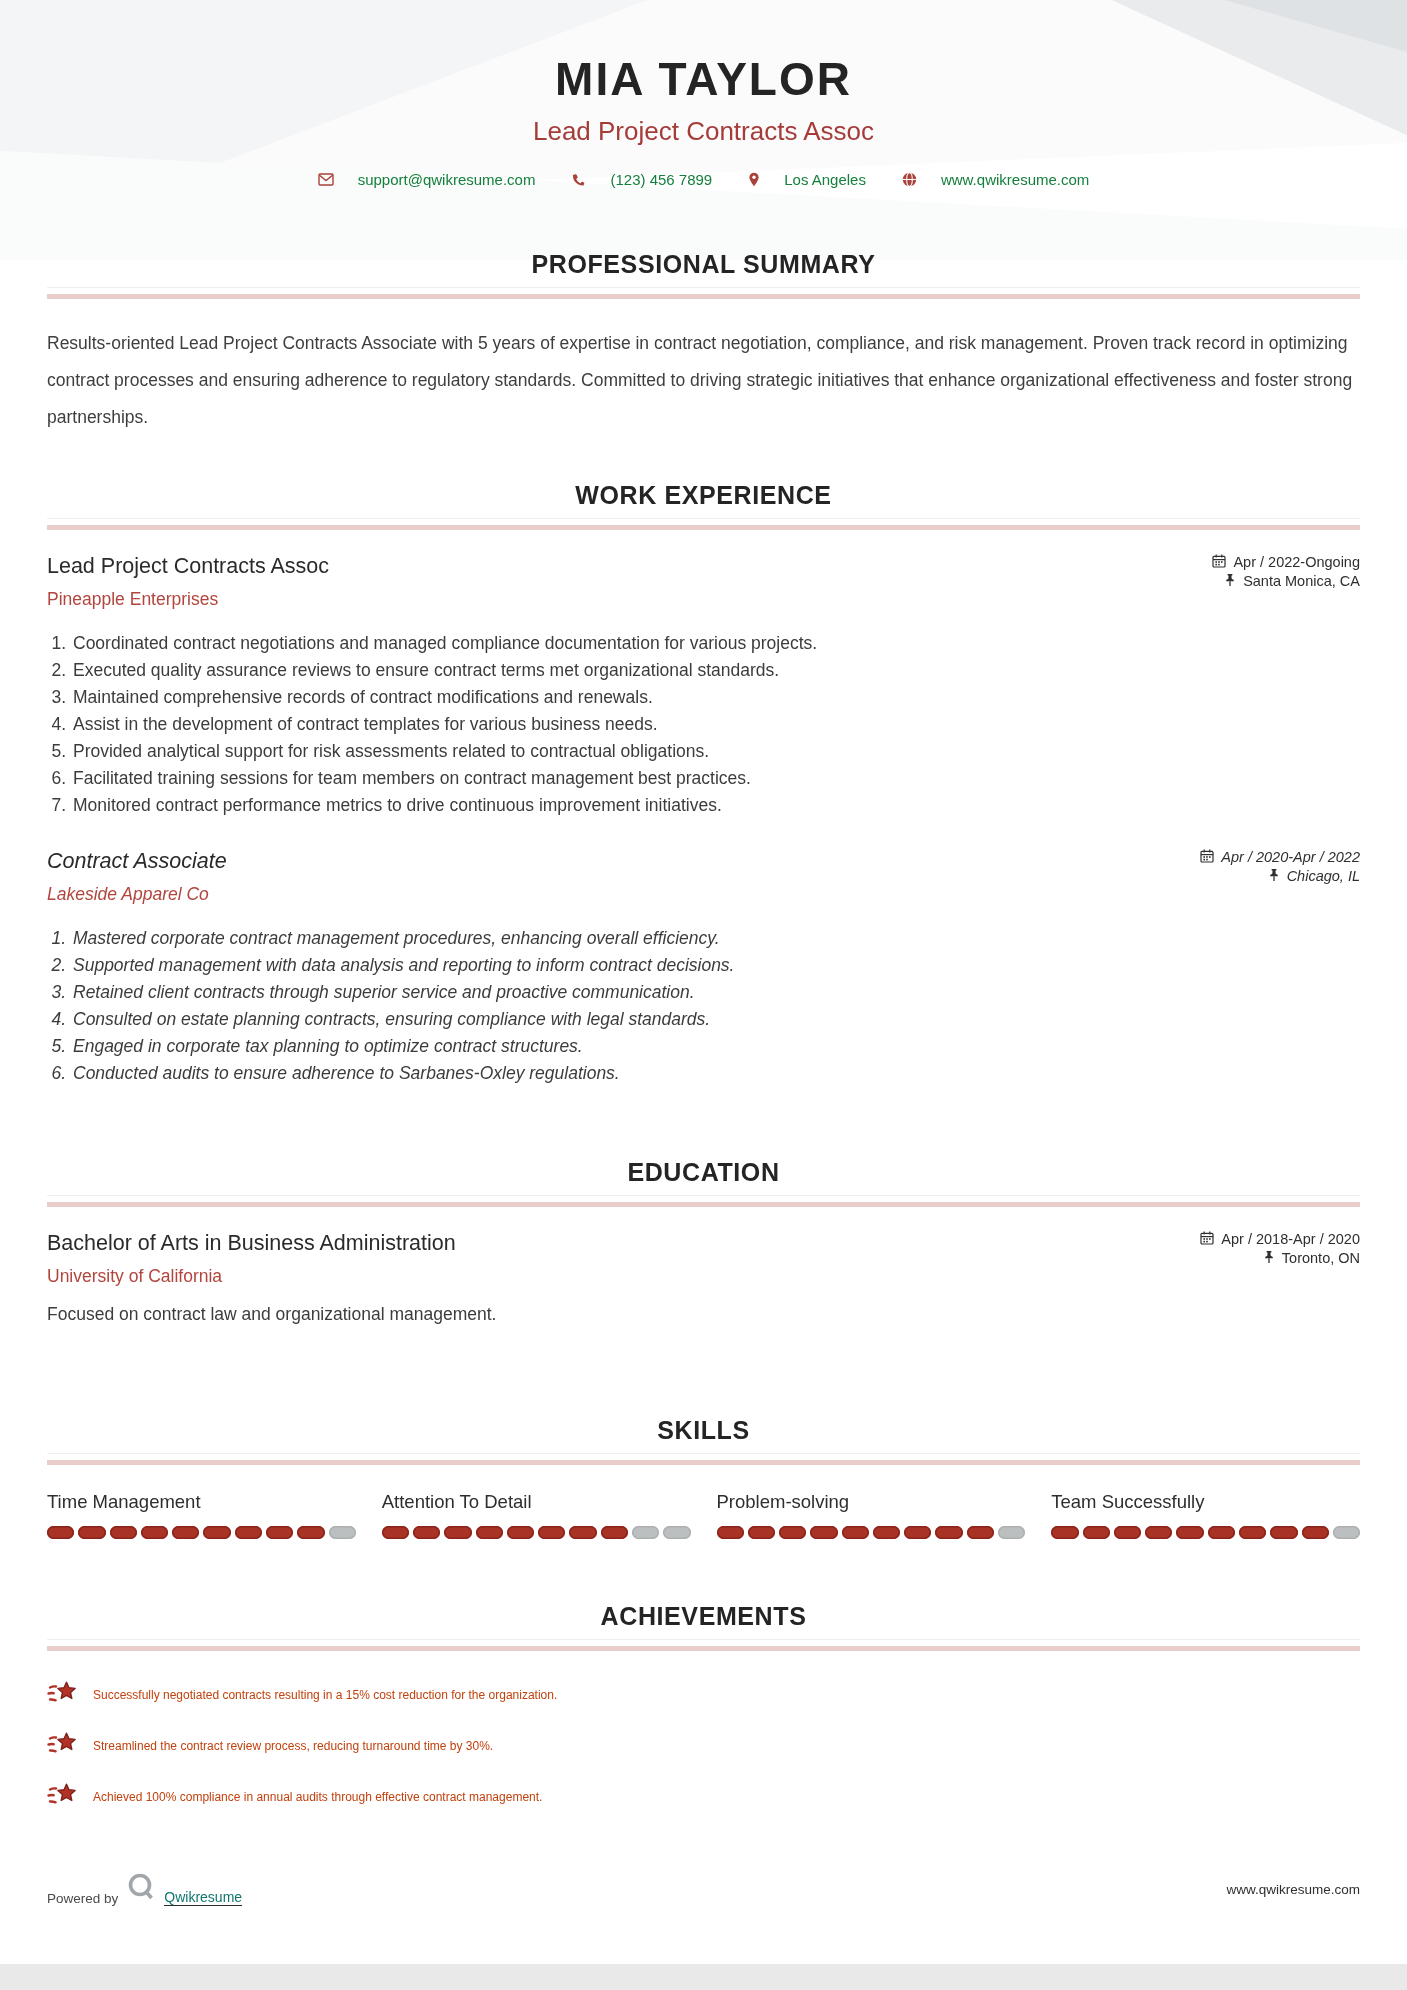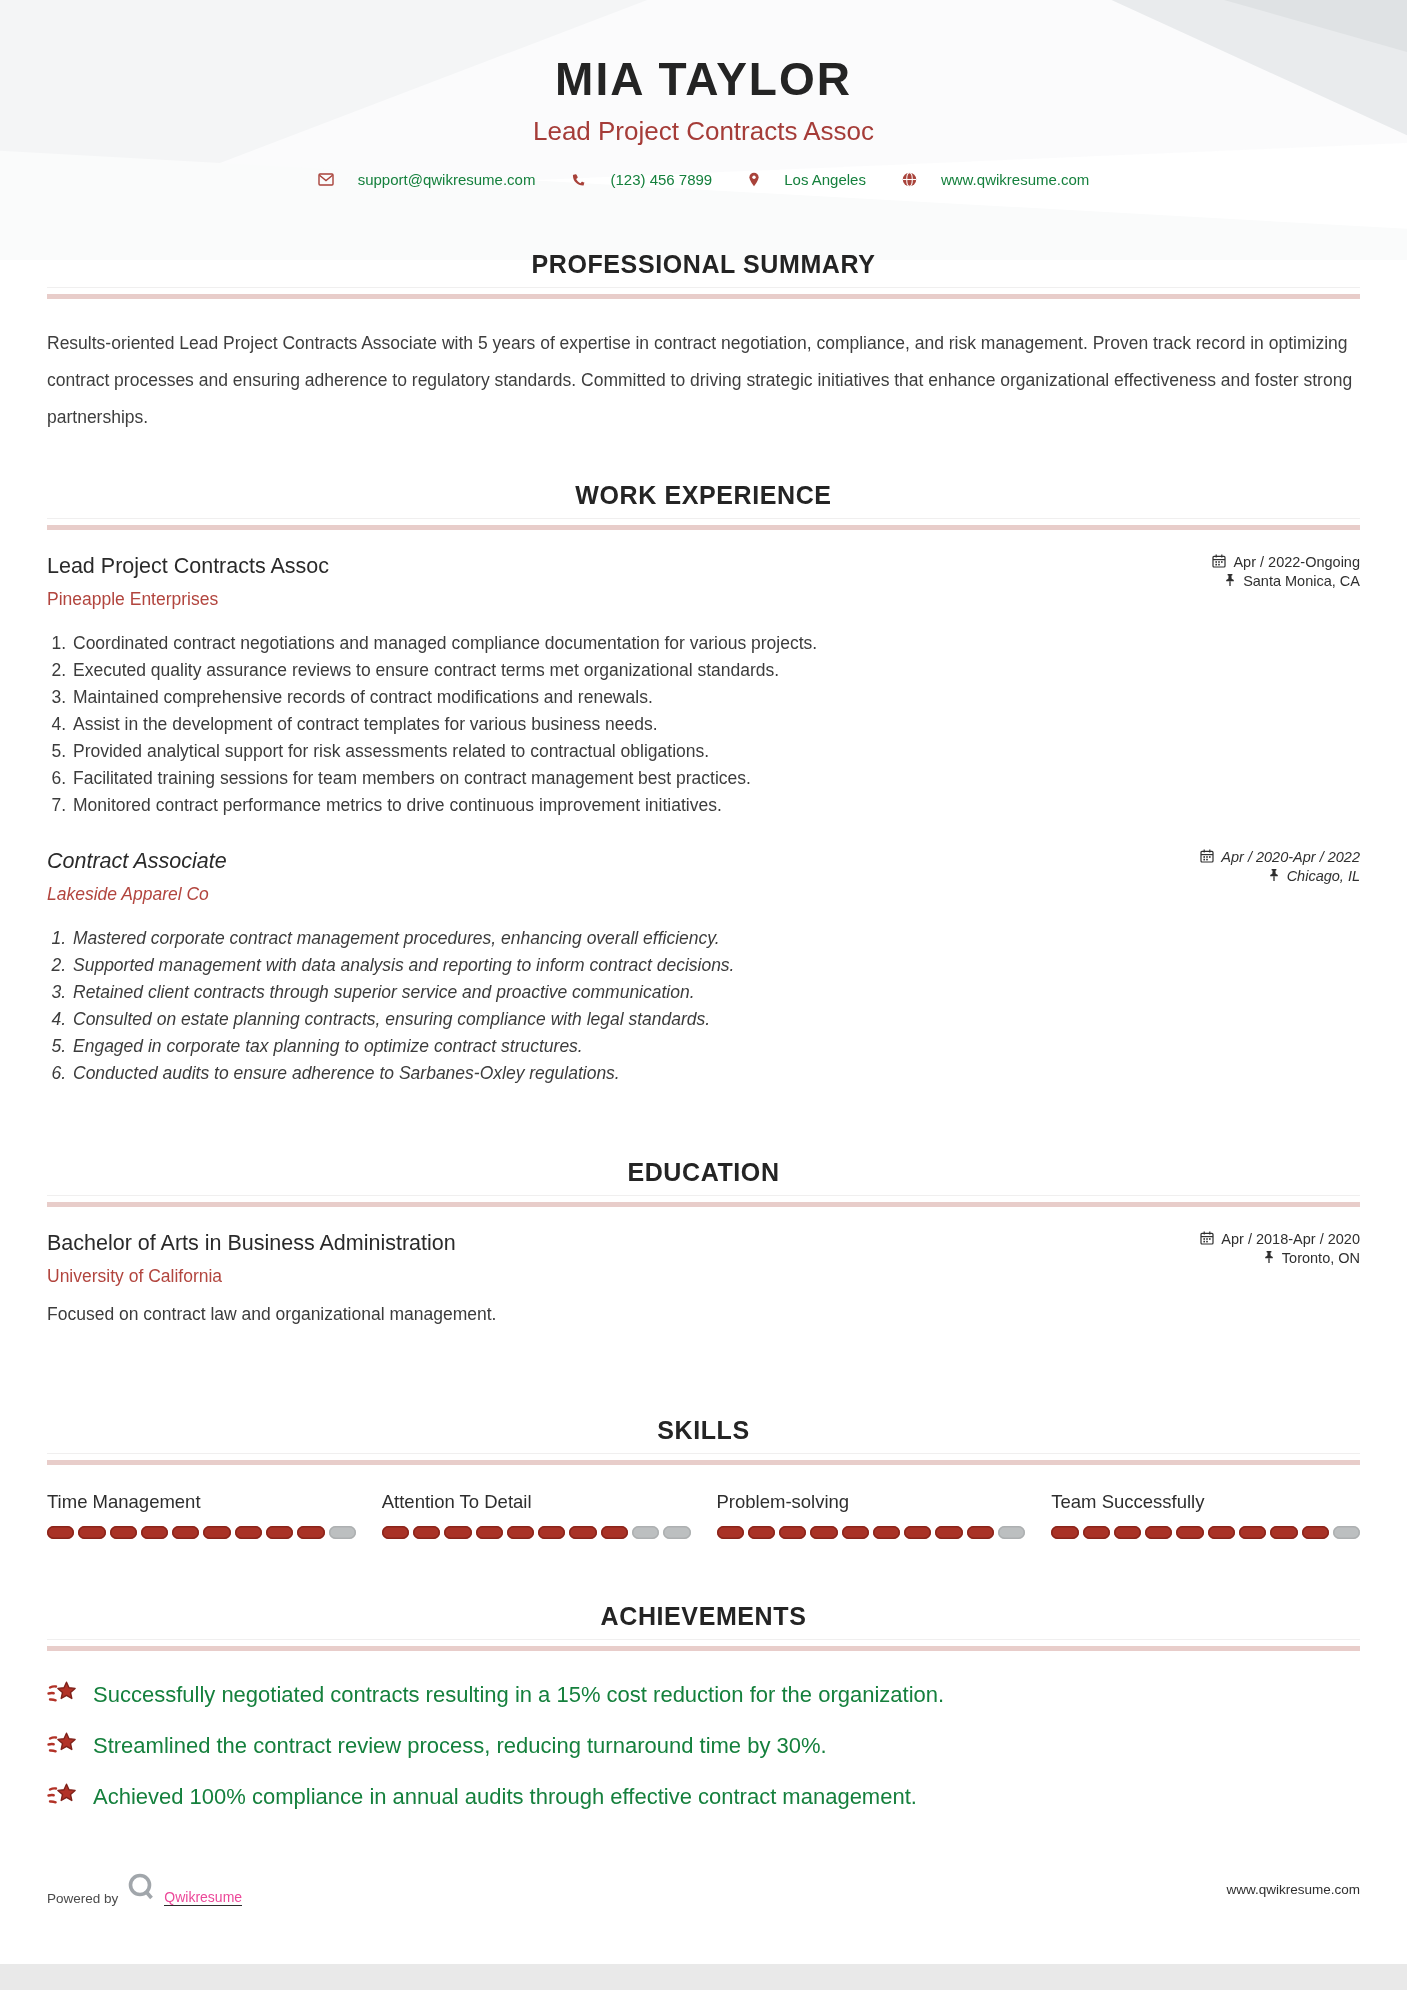--- a/index.html
+++ b/index.html
@@ -56,30 +56,30 @@
   .chip { flex:1; height:13px; border-radius:7px; }
   .chip.filled { background:#a93226; box-shadow:inset 0 0 0 1.5px #8a241a; }
   .chip.empty { background:#bcbfc0; box-shadow:inset 0 0 0 1.5px #adb0b1; }
 
   
   #achievements h2 { margin-top:62px; }
   .ach-list { margin-top:28px; }
   .ach-row { display:flex; align-items:center; gap:15px; }
   .ach-row + .ach-row { margin-top:19px; }
   .ach-row svg { flex:0 0 auto; }
-  .ach-text { font-size:22px; color:#15803d; line-height:26px; }
+  .ach-text { font-size:12px; color:#c2410c; line-height:26px; }
 
   
   footer {
     position:absolute; left:47px; right:47px; bottom:58px;
     display:flex; justify-content:space-between; align-items:center; z-index:1;
   }
   .f-left { display:flex; align-items:flex-end; gap:9px; }
   .powered { font-size:13.5px; color:#4a4a4a; }
-  .brand-link { font-size:14px; color:#ec4899; border-bottom:1px solid #2b2b2b; cursor:pointer; }
+  .brand-link { font-size:14px; color:#0f766e; border-bottom:1px solid #2b2b2b; cursor:pointer; }
   .f-site { font-size:13.5px; color:#2f2f2f; }
 </style>
 </head>
 <body>
 
 <div class="page">
 
   <header class="hero">
     <div class="hero-bg">
       <div class="shape s2"></div>

